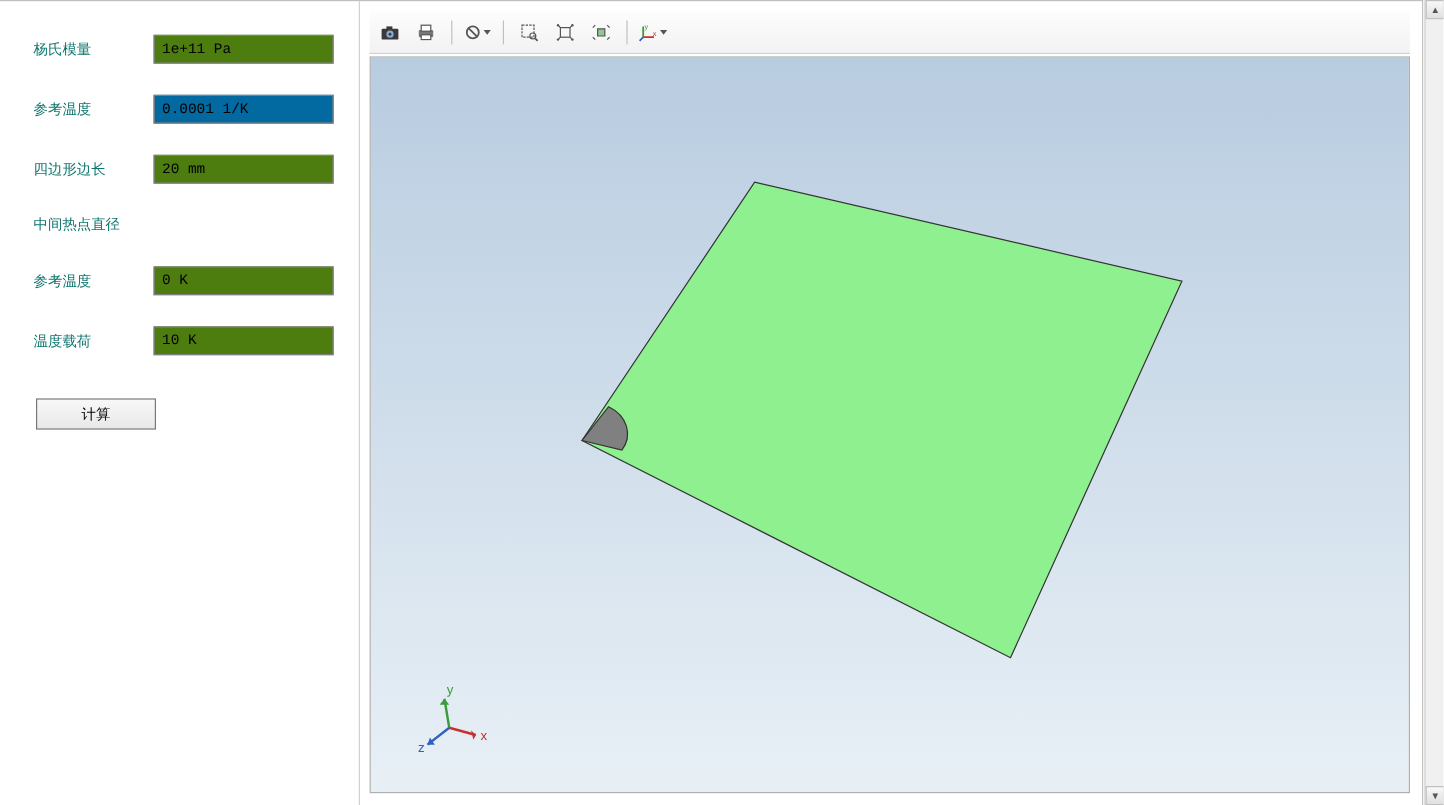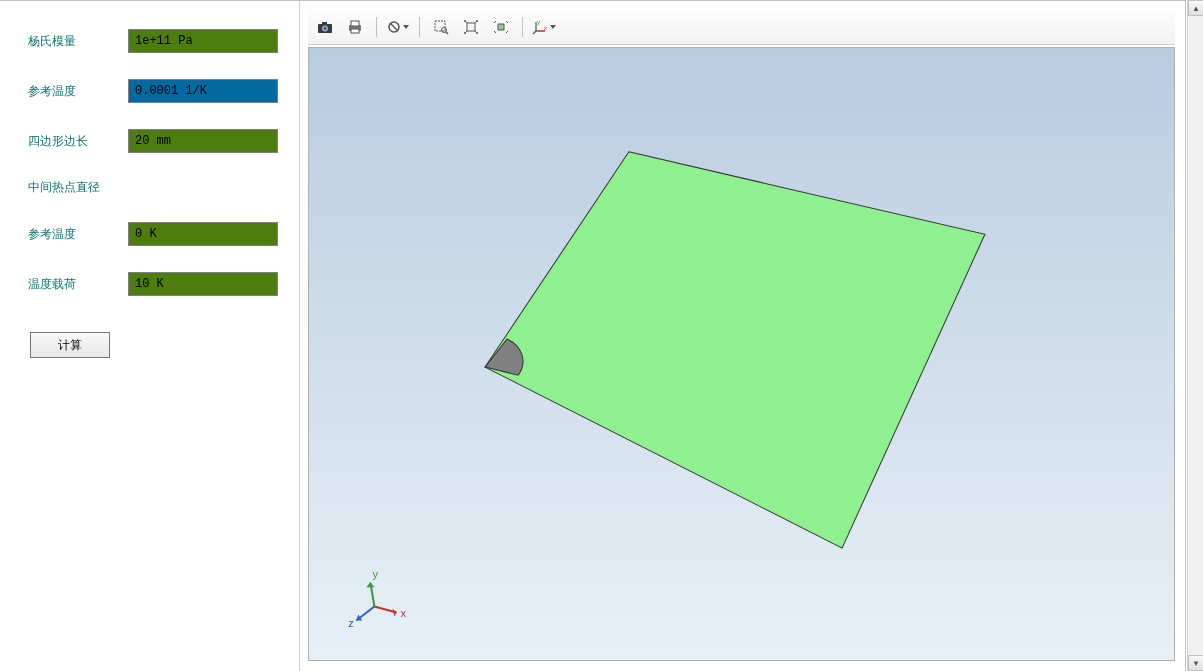--- a/index.html
+++ b/index.html
@@ -40,21 +40,21 @@
   border: 1px solid #808080;
   padding: 0 6px;
   font-family: "Courier New", monospace;
   font-size: 12px;
   background: #4d7c0f;
 }
 .form-input.highlighted {
   background: #0369a1;
 }
 .calc-btn {
-  width: 80px;
+  width: 100px;
   height: 26px;
   border: 1px solid #777;
   background: linear-gradient(#f8f8f8,#e8e8e8);
   font-size: 12px;
   cursor: pointer;
   margin-left: 2px;
   margin-top: 10px;
 }
 .right-panel {
   flex: 1;

